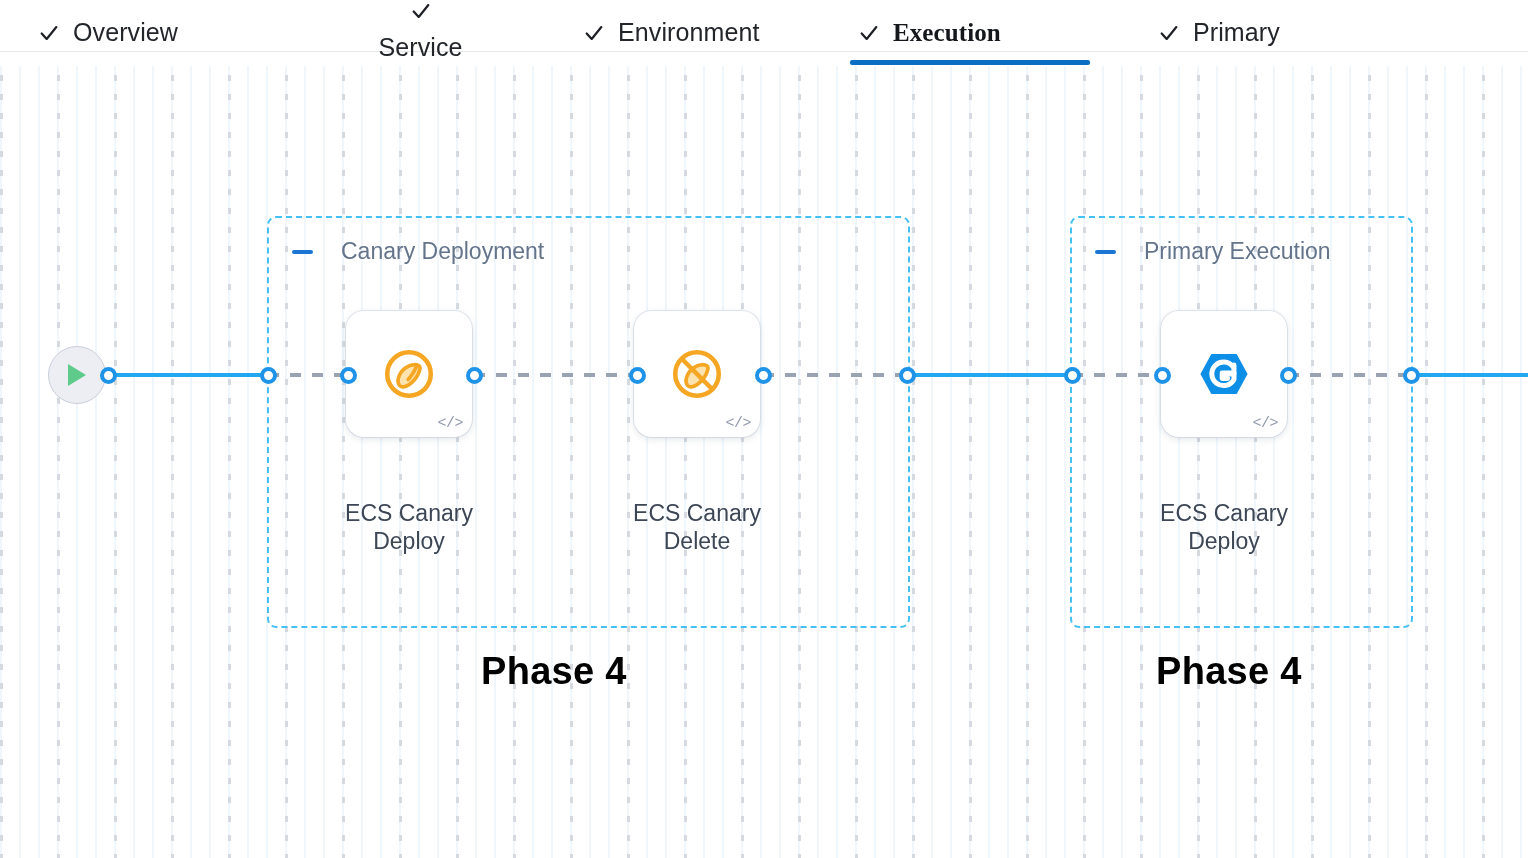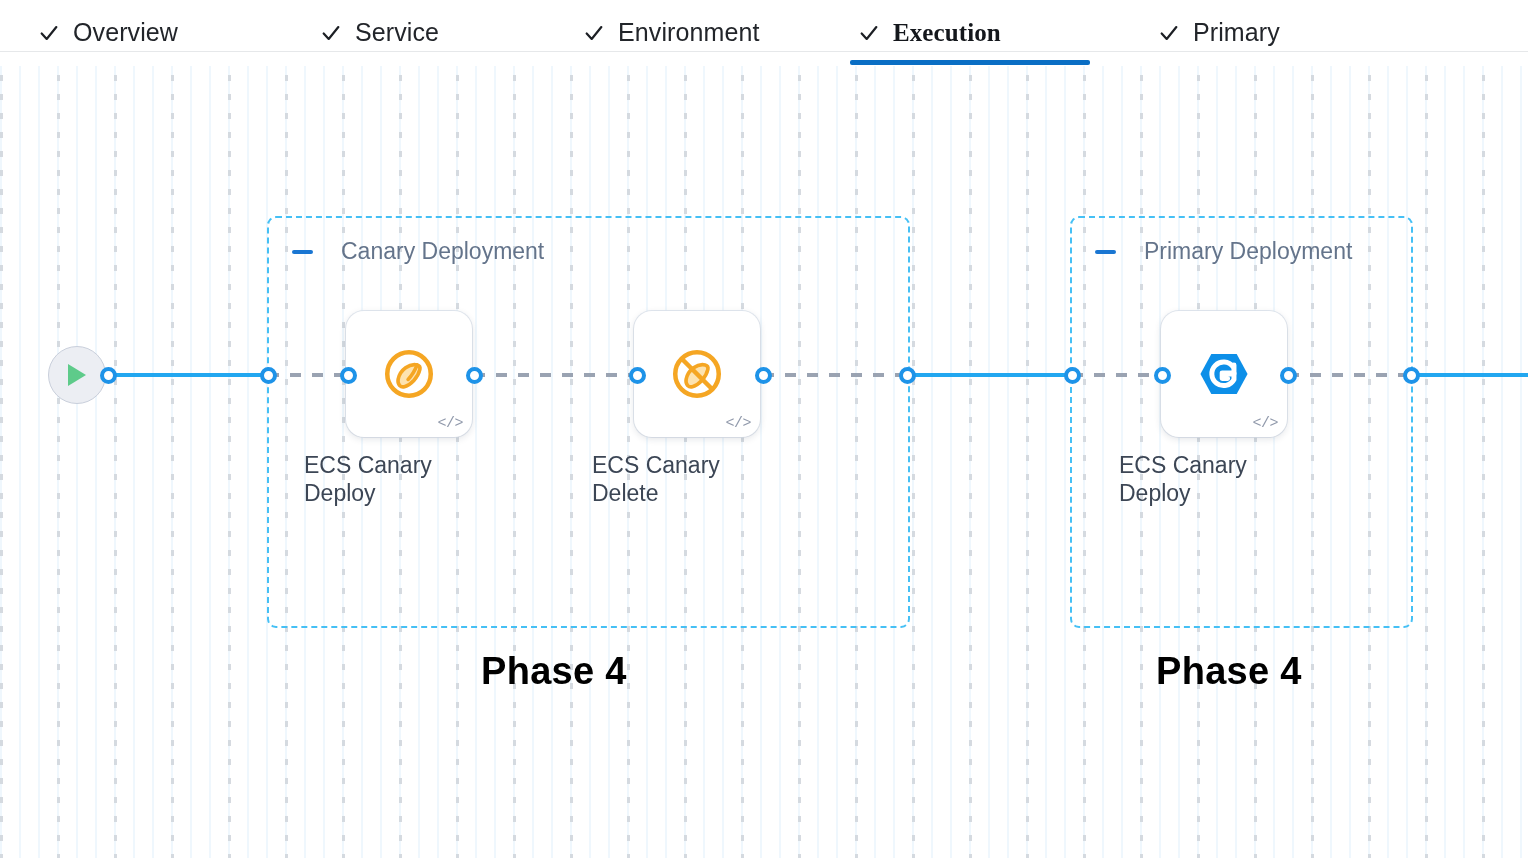--- a/index.html
+++ b/index.html
@@ -169,26 +169,27 @@
     bottom: 6px;
     font-size: 15px;
     color: #9099ab;
     font-family: "Liberation Mono", monospace;
     line-height: 1;
     letter-spacing: -0.5px;
   }
   .node-label {
     position: absolute;
     width: 210px;
-    text-align: left;
+    text-align: center;
     font-size: 23px;
     line-height: 1.23;
     color: #3c4655;
     z-index: 20;
     user-select: none;
+    margin-top: 48px;
   }
 
   
   #start-node {
     position: absolute;
     width: 58px;
     height: 58px;
     border-radius: 50%;
     background: #eceef3;
     border: 1px solid #c9cfdb;
@@ -227,21 +228,21 @@
 </head>
 <body>
 
 <div id="tabbar">
     <div class="tab" style="left: 30px; width: 205px;">
       <svg class="check" viewBox="0 0 24 24">
       <path d="M4 12.5 L9.5 18.5 L20 5.5" fill="none" stroke="#1c1f24" stroke-width="2.4" stroke-linecap="round" stroke-linejoin="round"></path>
     </svg>
       <span class="tablabel">Overview</span>
     </div>
-    <div class="tab" style="left: 312px; width: 175px;">
+    <div class="tab" style="left: 333px; width: 175px; flex-direction: column;">
       <svg class="check" viewBox="0 0 24 24">
       <path d="M4 12.5 L9.5 18.5 L20 5.5" fill="none" stroke="#1c1f24" stroke-width="2.4" stroke-linecap="round" stroke-linejoin="round"></path>
     </svg>
       <span class="tablabel">Service</span>
     </div>
     <div class="tab" style="left: 575px; width: 245px;">
       <svg class="check" viewBox="0 0 24 24">
       <path d="M4 12.5 L9.5 18.5 L20 5.5" fill="none" stroke="#1c1f24" stroke-width="2.4" stroke-linecap="round" stroke-linejoin="round"></path>
     </svg>
       <span class="tablabel">Environment</span>
@@ -267,21 +268,21 @@
   <div id="groups-layer">
       <div class="group-box" style="left: 267px; top: 150px; width: 643px; height: 412px;">
         <div class="group-header">
        <span class="group-collapse"></span>
        <span class="group-title">Canary Deployment</span>
      </div>
       </div>
       <div class="group-box" style="left: 1070px; top: 150px; width: 343px; height: 412px;">
         <div class="group-header">
        <span class="group-collapse"></span>
-       <span class="group-title">Primary Deployment</span>
+       <span class="group-title">Primary Execution</span>
      </div>
       </div>
     </div>
 
   <svg id="wires" viewBox="0 0 1528 792" xmlns="http://www.w3.org/2000/svg">
       <line x1="108" x2="268" y1="309" y2="309" stroke="#22a7f0" stroke-width="4"></line>
       <line x1="907" x2="1072" y1="309" y2="309" stroke="#22a7f0" stroke-width="4"></line>
       <line x1="1411" x2="1528" y1="309" y2="309" stroke="#22a7f0" stroke-width="4"></line>
       <line x1="268" x2="348" y1="309" y2="309" stroke="#9aa3b2" stroke-width="4" stroke-dasharray="11 11"></line>
       <line x1="474" x2="637" y1="309" y2="309" stroke="#9aa3b2" stroke-width="4" stroke-dasharray="11 11"></line>

